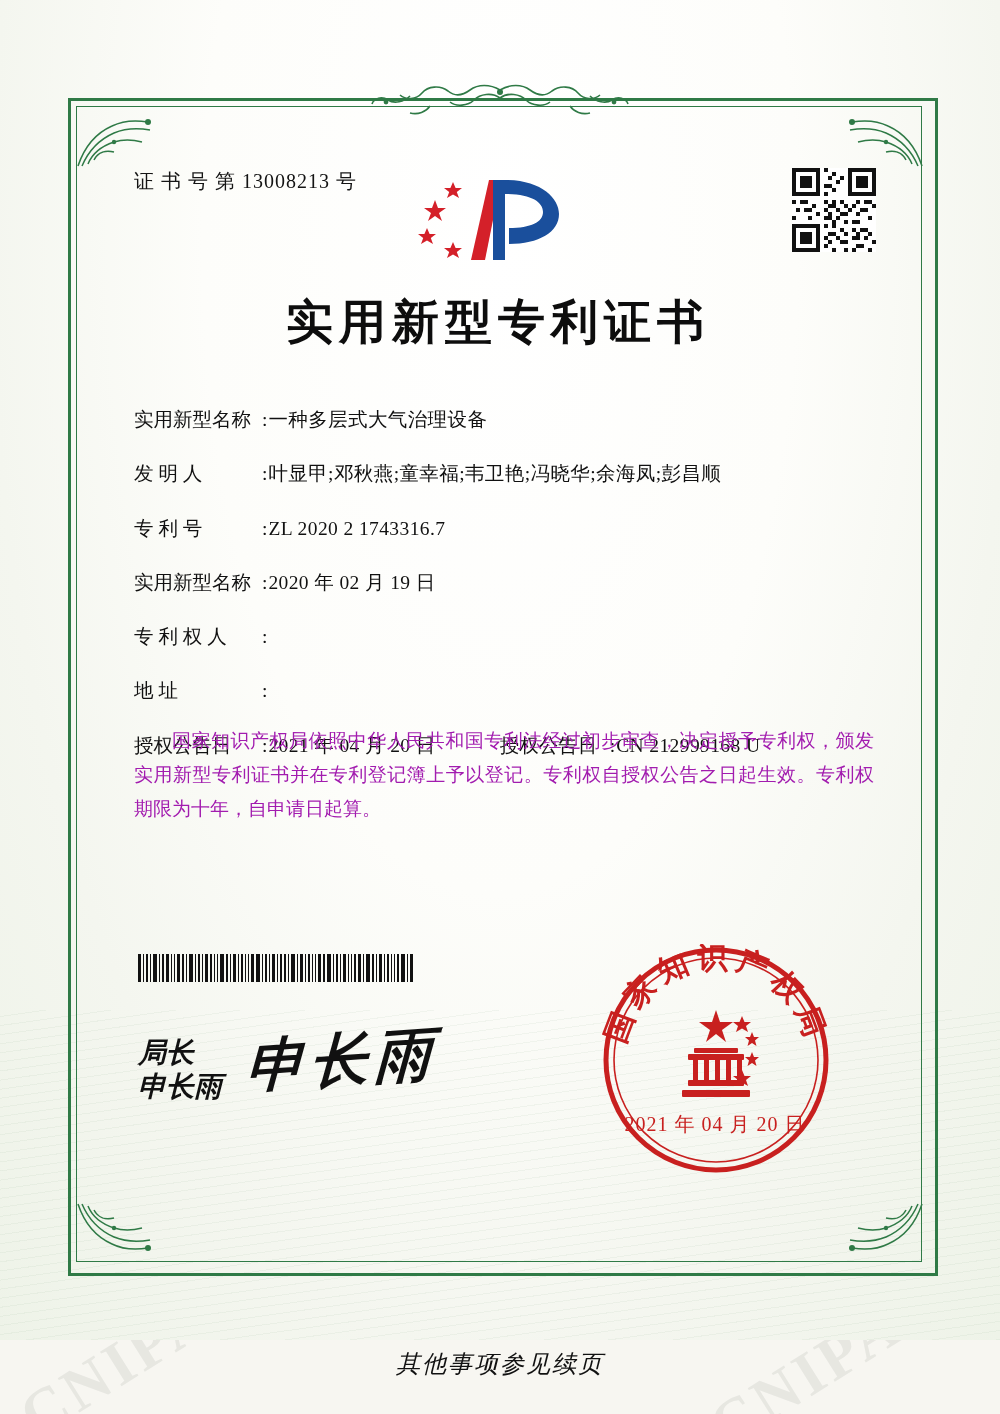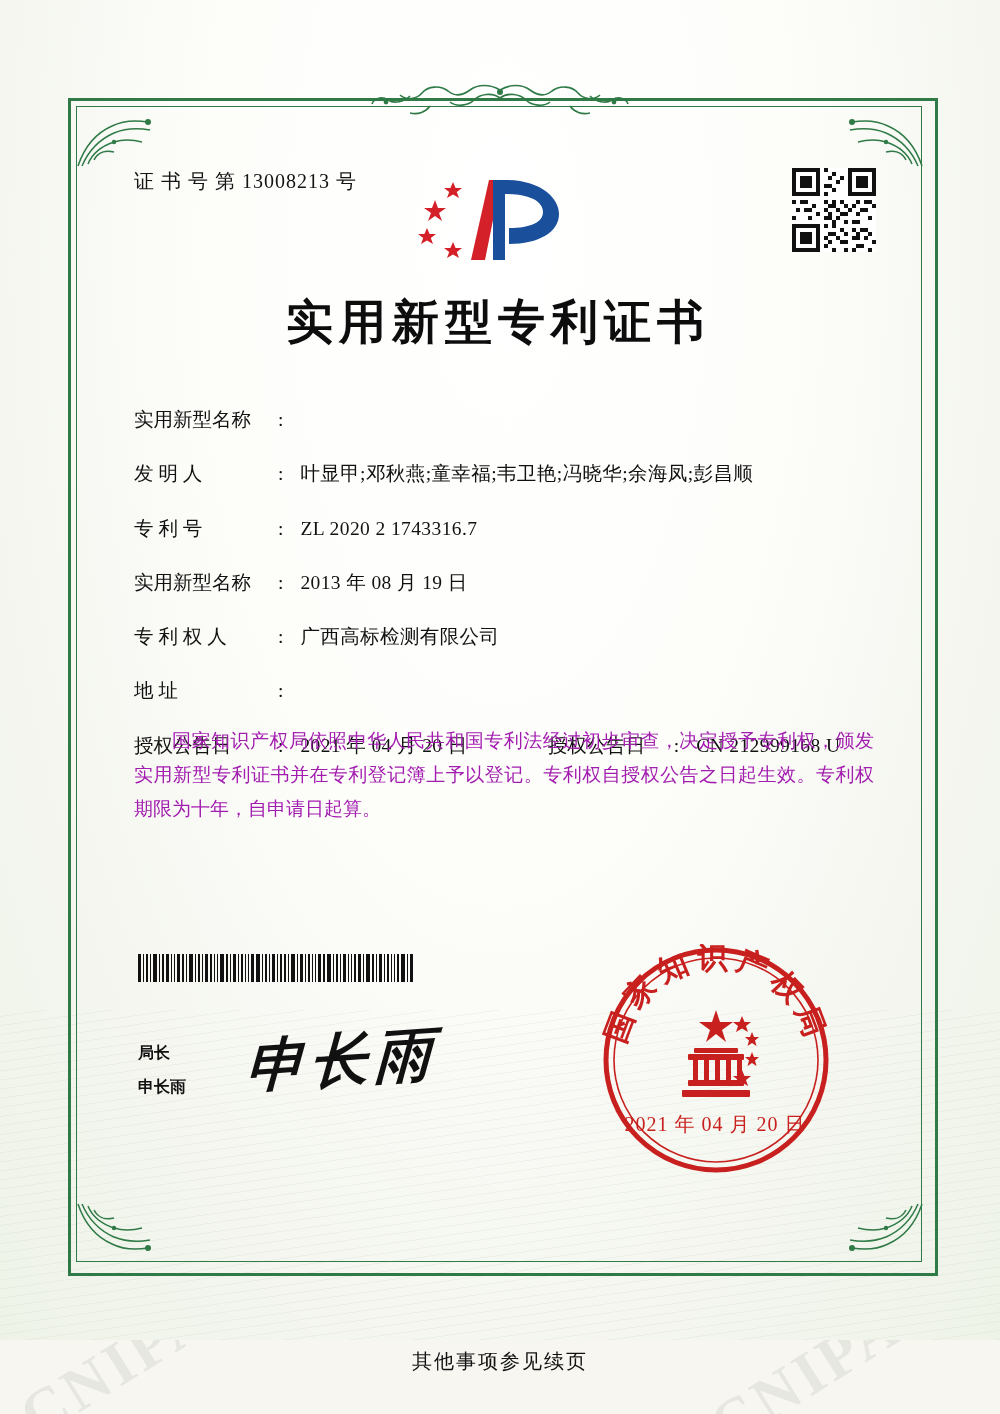--- a/index.html
+++ b/index.html
@@ -142,21 +142,20 @@
     left: 58px;
     right: 40px;
     top: 300px;
   }
   .field-row {
     display: flex;
     align-items: center;
     margin-bottom: 27px;
     font-size: 19.5px;
     line-height: 1.4;
-    gap: 16px;
   }
   .flabel {
     width: 128px;
     flex: 0 0 128px;
     display: flex;
     justify-content: space-between;
     white-space: nowrap;
   }
   .fcolon { margin: 0 1px 0 0; }
   .fvalue {
@@ -197,24 +196,25 @@
     display: block;
     height: 28px;
     background: #111;
     margin-right: 2px;
   }
 
   .director {
     position: absolute;
     left: 62px;
     top: 930px;
-    font-size: 16px;
+    font-size: 28px;
     line-height: 34px;
     font-weight: bold;
     font-family: "DejaVu Serif", "Liberation Serif", serif;
+    font-style: italic;
   }
   .signature {
     position: absolute;
     left: 170px;
     top: 916px;
     font-size: 58px;
     font-family: "DejaVu Serif", serif;
     font-weight: bold;
     font-style: italic;
     transform: rotate(-4deg) skewX(-6deg);
@@ -249,24 +249,25 @@
     text-align: center;
     font-size: 18px;
     color: #111;
   }
 
   .footer-note {
     position: absolute;
     left: 0; right: 0;
     top: 1348px;
     text-align: center;
-    font-size: 20px;
+    font-size: 24px;
     letter-spacing: 2px;
     color: #111;
     z-index: 6;
+    font-style: italic;
   }
 </style>
 </head>
 <body>
 
 <div class="watermark-layer" id="wm-layer">
     <div class="wm" style="left: 20px; top: 10px; font-size: 62px;">CNIPA</div>
     <div class="wm" style="left: 300px; top: 72px; font-size: 62px;">CNIPA</div>
     <div class="wm" style="left: 610px; top: 20px; font-size: 62px;">CNIPA</div>
     <div class="wm" style="left: 840px; top: 120px; font-size: 62px;">CNIPA</div>
@@ -447,40 +448,40 @@
       <path d="M92 16 C128 16, 146 34, 146 50 C146 68, 126 80, 96 80 L96 64 C118 64, 130 58, 130 48 C130 38, 118 30, 92 30 Z" fill="#1a4f9c"></path>
     </svg>
   </div>
 
   <div class="title">实用新型专利证书</div>
 
   <div class="fields">
     <div class="field-row">
       <div class="flabel">实用新型名称</div>
       <div class="fcolon">:</div>
+      <div class="fvalue">一种多层式大气治理设备</div>
     </div>
     <div class="field-row">
       <div class="flabel">发 明 人</div>
       <div class="fcolon">:</div>
       <div class="fvalue">叶显甲;邓秋燕;童幸福;韦卫艳;冯晓华;余海凤;彭昌顺</div>
     </div>
     <div class="field-row">
       <div class="flabel">专 利 号</div>
       <div class="fcolon">:</div>
       <div class="fvalue">ZL 2020 2 1743316.7</div>
     </div>
     <div class="field-row">
       <div class="flabel">实用新型名称</div>
       <div class="fcolon">:</div>
-      <div class="fvalue">2013 年 08 月 19 日</div>
+      <div class="fvalue">2020 年 02 月 19 日</div>
     </div>
     <div class="field-row">
       <div class="flabel">专 利 权 人</div>
       <div class="fcolon">:</div>
-      <div class="fvalue">广西高标检测有限公司</div>
     </div>
     <div class="field-row">
       <div class="flabel">地 址</div>
       <div class="fcolon">:</div>
     </div>
     <div class="field-row double">
       <div class="flabel">授权公告日</div>
       <div class="fcolon">:</div>
       <div class="fvalue">2021 年 04 月 20 日</div>
       <div class="second-label">授权公告日</div>

